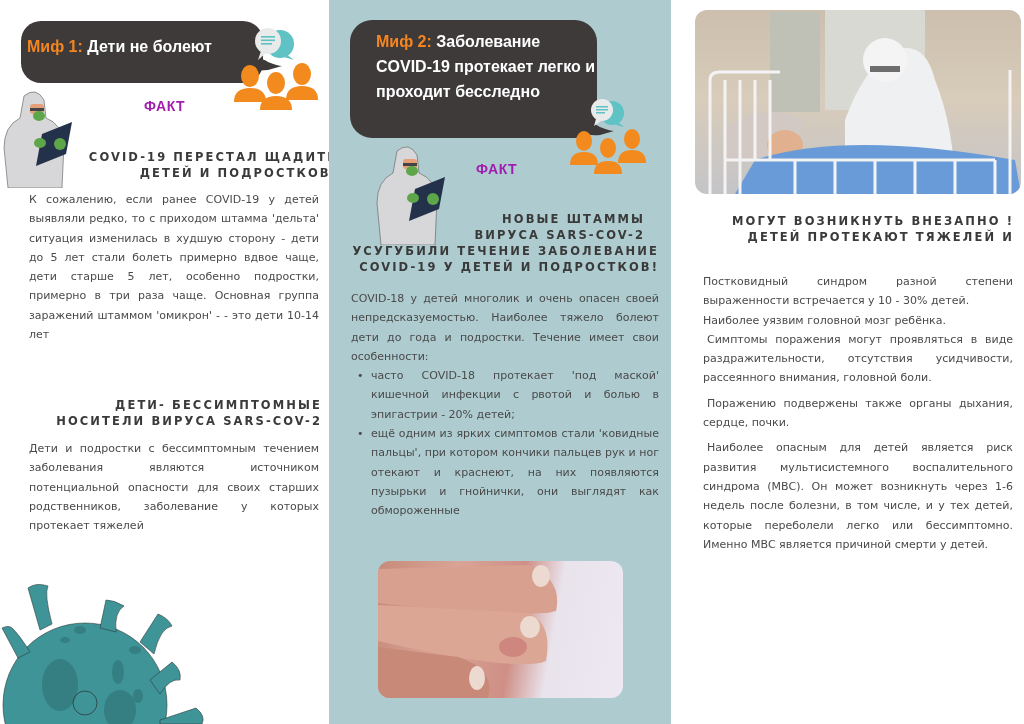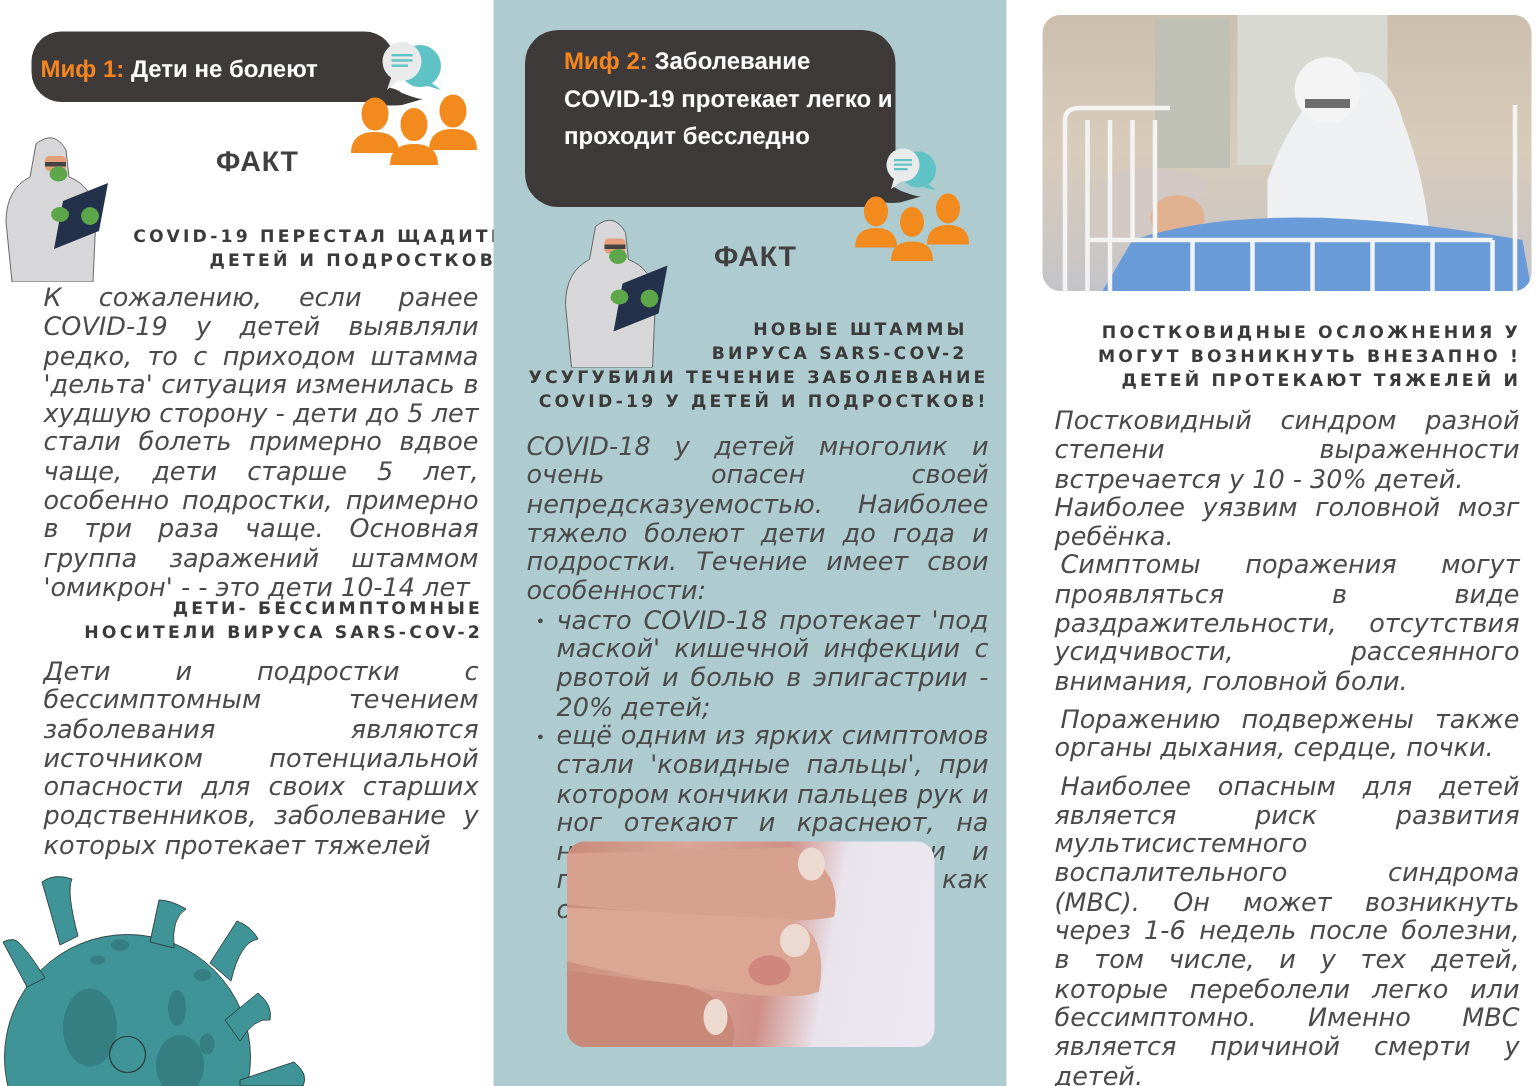--- a/index.html
+++ b/index.html
@@ -7,28 +7,28 @@
   body { font-family: "DejaVu Sans", sans-serif; color: #3b3b3b; position: relative; }
 
   .col { position: absolute; top: 0; height: 724px; }
   .col-1 { left: 0; width: 341px; background: #ffffff; }
   .col-2 { left: 329px; width: 342px; background: #aecbcf; }
   .col-3 { left: 683px; width: 341px; background: #ffffff; }
 
   
   .myth-bubble { position: absolute; background: #3e3a3a; color: #ffffff; font-weight: bold; font-family: "Liberation Sans", sans-serif; }
   .myth-bubble .myth-prefix { color: #f5851f; }
-  .bubble-1 { left: 21px; top: 21px; width: 242px; height: 47px; border-radius: 20px; font-size: 16px; line-height: 51px; padding-left: 6px; }
+  .bubble-1 { left: 21px; top: 21px; width: 242px; height: 62px; border-radius: 20px; font-size: 16px; line-height: 51px; padding-left: 6px; }
   .bubble-2 { left: 21px; top: 20px; width: 247px; height: 118px; border-radius: 22px; font-size: 16px; line-height: 25px; padding: 9px 0 0 26px; }
 
-  .fact-label { position: absolute; color: #404040; font-weight: bold; font-family: "Liberation Sans", sans-serif; font-size: 19px; letter-spacing: 0.5px; }
+  .fact-label { position: absolute; color: #a21caf; font-weight: bold; font-family: "Liberation Sans", sans-serif; font-size: 14px; letter-spacing: 0.5px; }
 
   .heading { position: absolute; font-family: "DejaVu Sans", sans-serif; font-weight: bold; font-size: 11.5px; letter-spacing: 2.1px; text-align: right; line-height: 16px; color: #3a3a3a; }
 
-  .body-text { position: absolute; font-family: "DejaVu Sans", sans-serif; font-size: 17px; line-height: 19.3px; text-align: justify; color: #4a4a4a; font-style: italic; }
+  .body-text { position: absolute; font-family: "DejaVu Sans", sans-serif; font-size: 11px; line-height: 19.3px; text-align: justify; color: #4a4a4a; }
   .body-text p { margin: 0; }
   .body-text p.indent { text-indent: 4px; }
 
   .bullets { list-style: none; }
   .bullets li { position: relative; padding-left: 20px; text-align: justify; }
   .bullets li::before { content: "•"; position: absolute; left: 6px; top: 0; font-size: 11px; }
 
   .icon-wrap { position: absolute; }
   .photo { position: absolute; overflow: hidden; }
 </style>
@@ -208,21 +208,20 @@
         <line x1="180" y1="150" x2="180" y2="184"></line>
         <line x1="220" y1="150" x2="220" y2="184"></line>
         <line x1="260" y1="150" x2="260" y2="184"></line>
         <line x1="300" y1="150" x2="300" y2="184"></line>
         <line x1="315" y1="60" x2="315" y2="184"></line>
       </g>
     </svg>
   </div>
 
   <div class="heading" style="left:20px; top:213px; width:311px;">
-    <div>ПОСТКОВИДНЫЕ ОСЛОЖНЕНИЯ У</div>
     <div>МОГУТ ВОЗНИКНУТЬ ВНЕЗАПНО !</div>
     <div>ДЕТЕЙ ПРОТЕКАЮТ ТЯЖЕЛЕЙ И</div>
   </div>
 
   <div class="body-text" style="left:20px; top:272px; width:310px;">
     <p>Постковидный синдром разной степени выраженности встречается у 10 - 30% детей.</p>
     <p>Наиболее уязвим головной мозг ребёнка.</p>
     <p class="indent"> Симптомы поражения могут проявляться в виде раздражительности, отсутствия усидчивости, рассеянного внимания, головной боли.</p>
     <p class="indent" style="margin-top:6px;"> Поражению подвержены также органы дыхания, сердце, почки.</p>
     <p class="indent" style="margin-top:6px;"> Наиболее опасным для детей является риск развития мультисистемного воспалительного синдрома (МВС). Он может возникнуть через 1-6 недель после болезни, в том числе, и у тех детей, которые переболели легко или бессимптомно. Именно МВС является причиной смерти у детей.</p>

